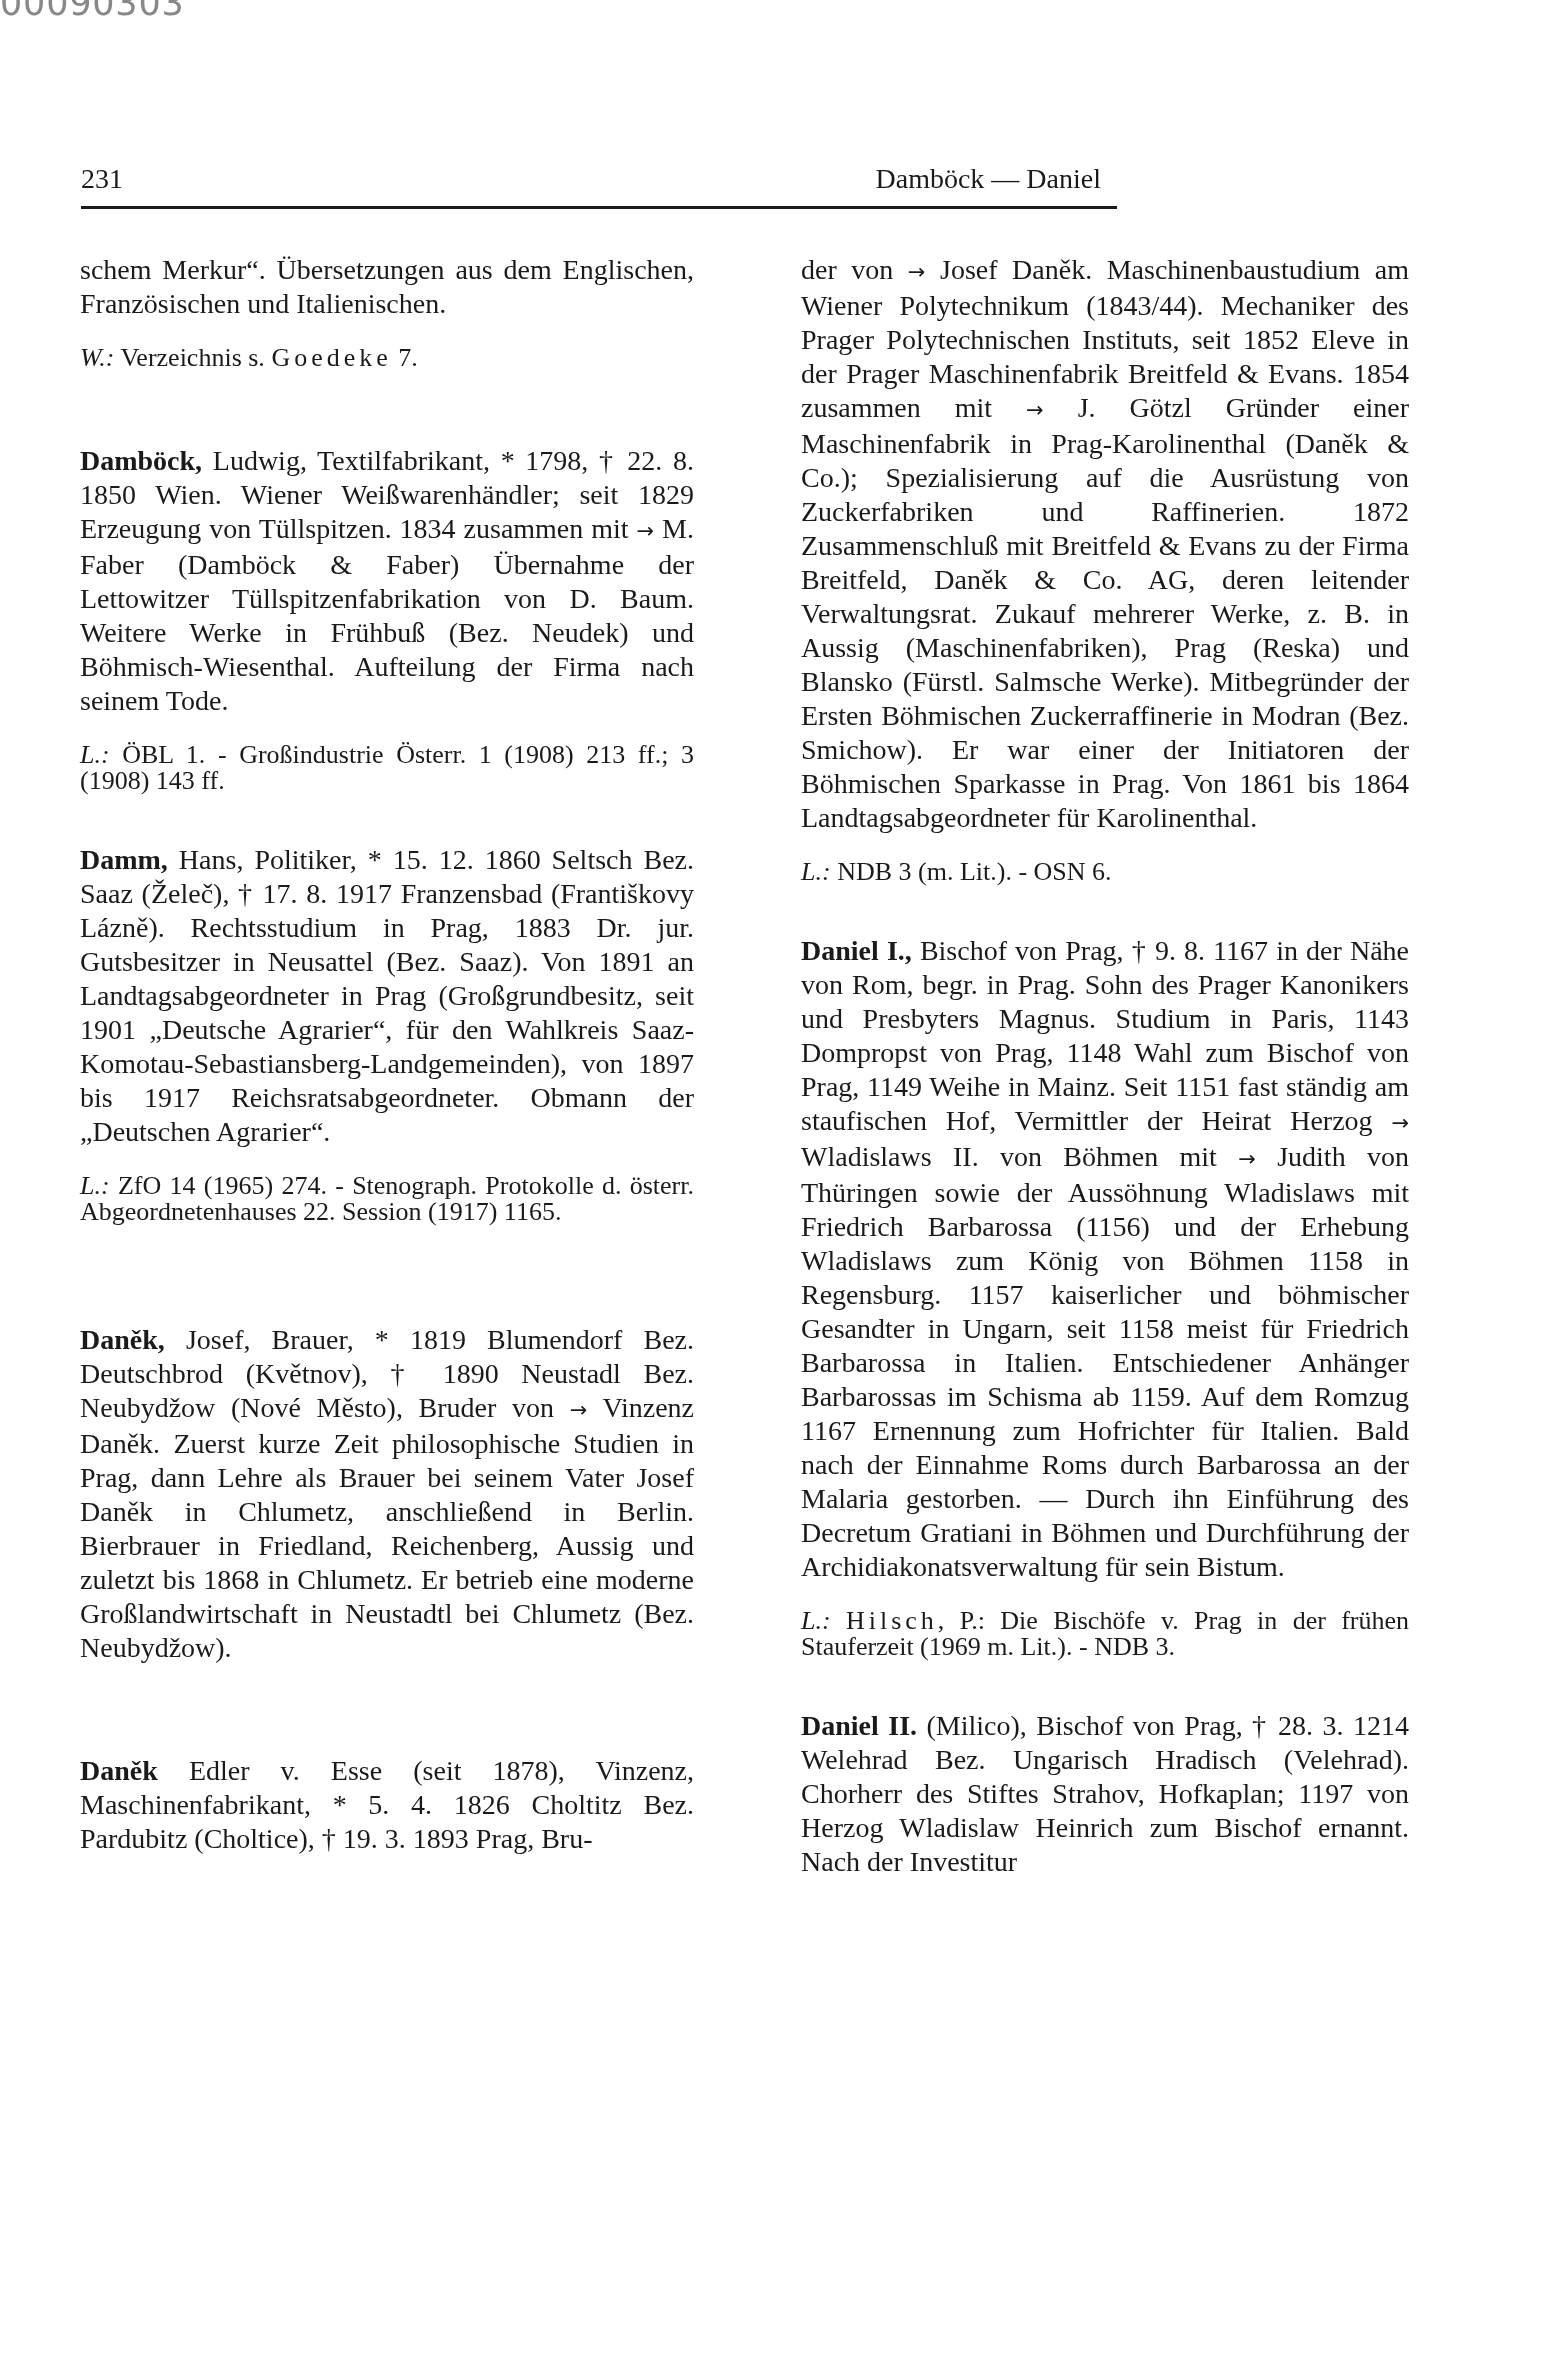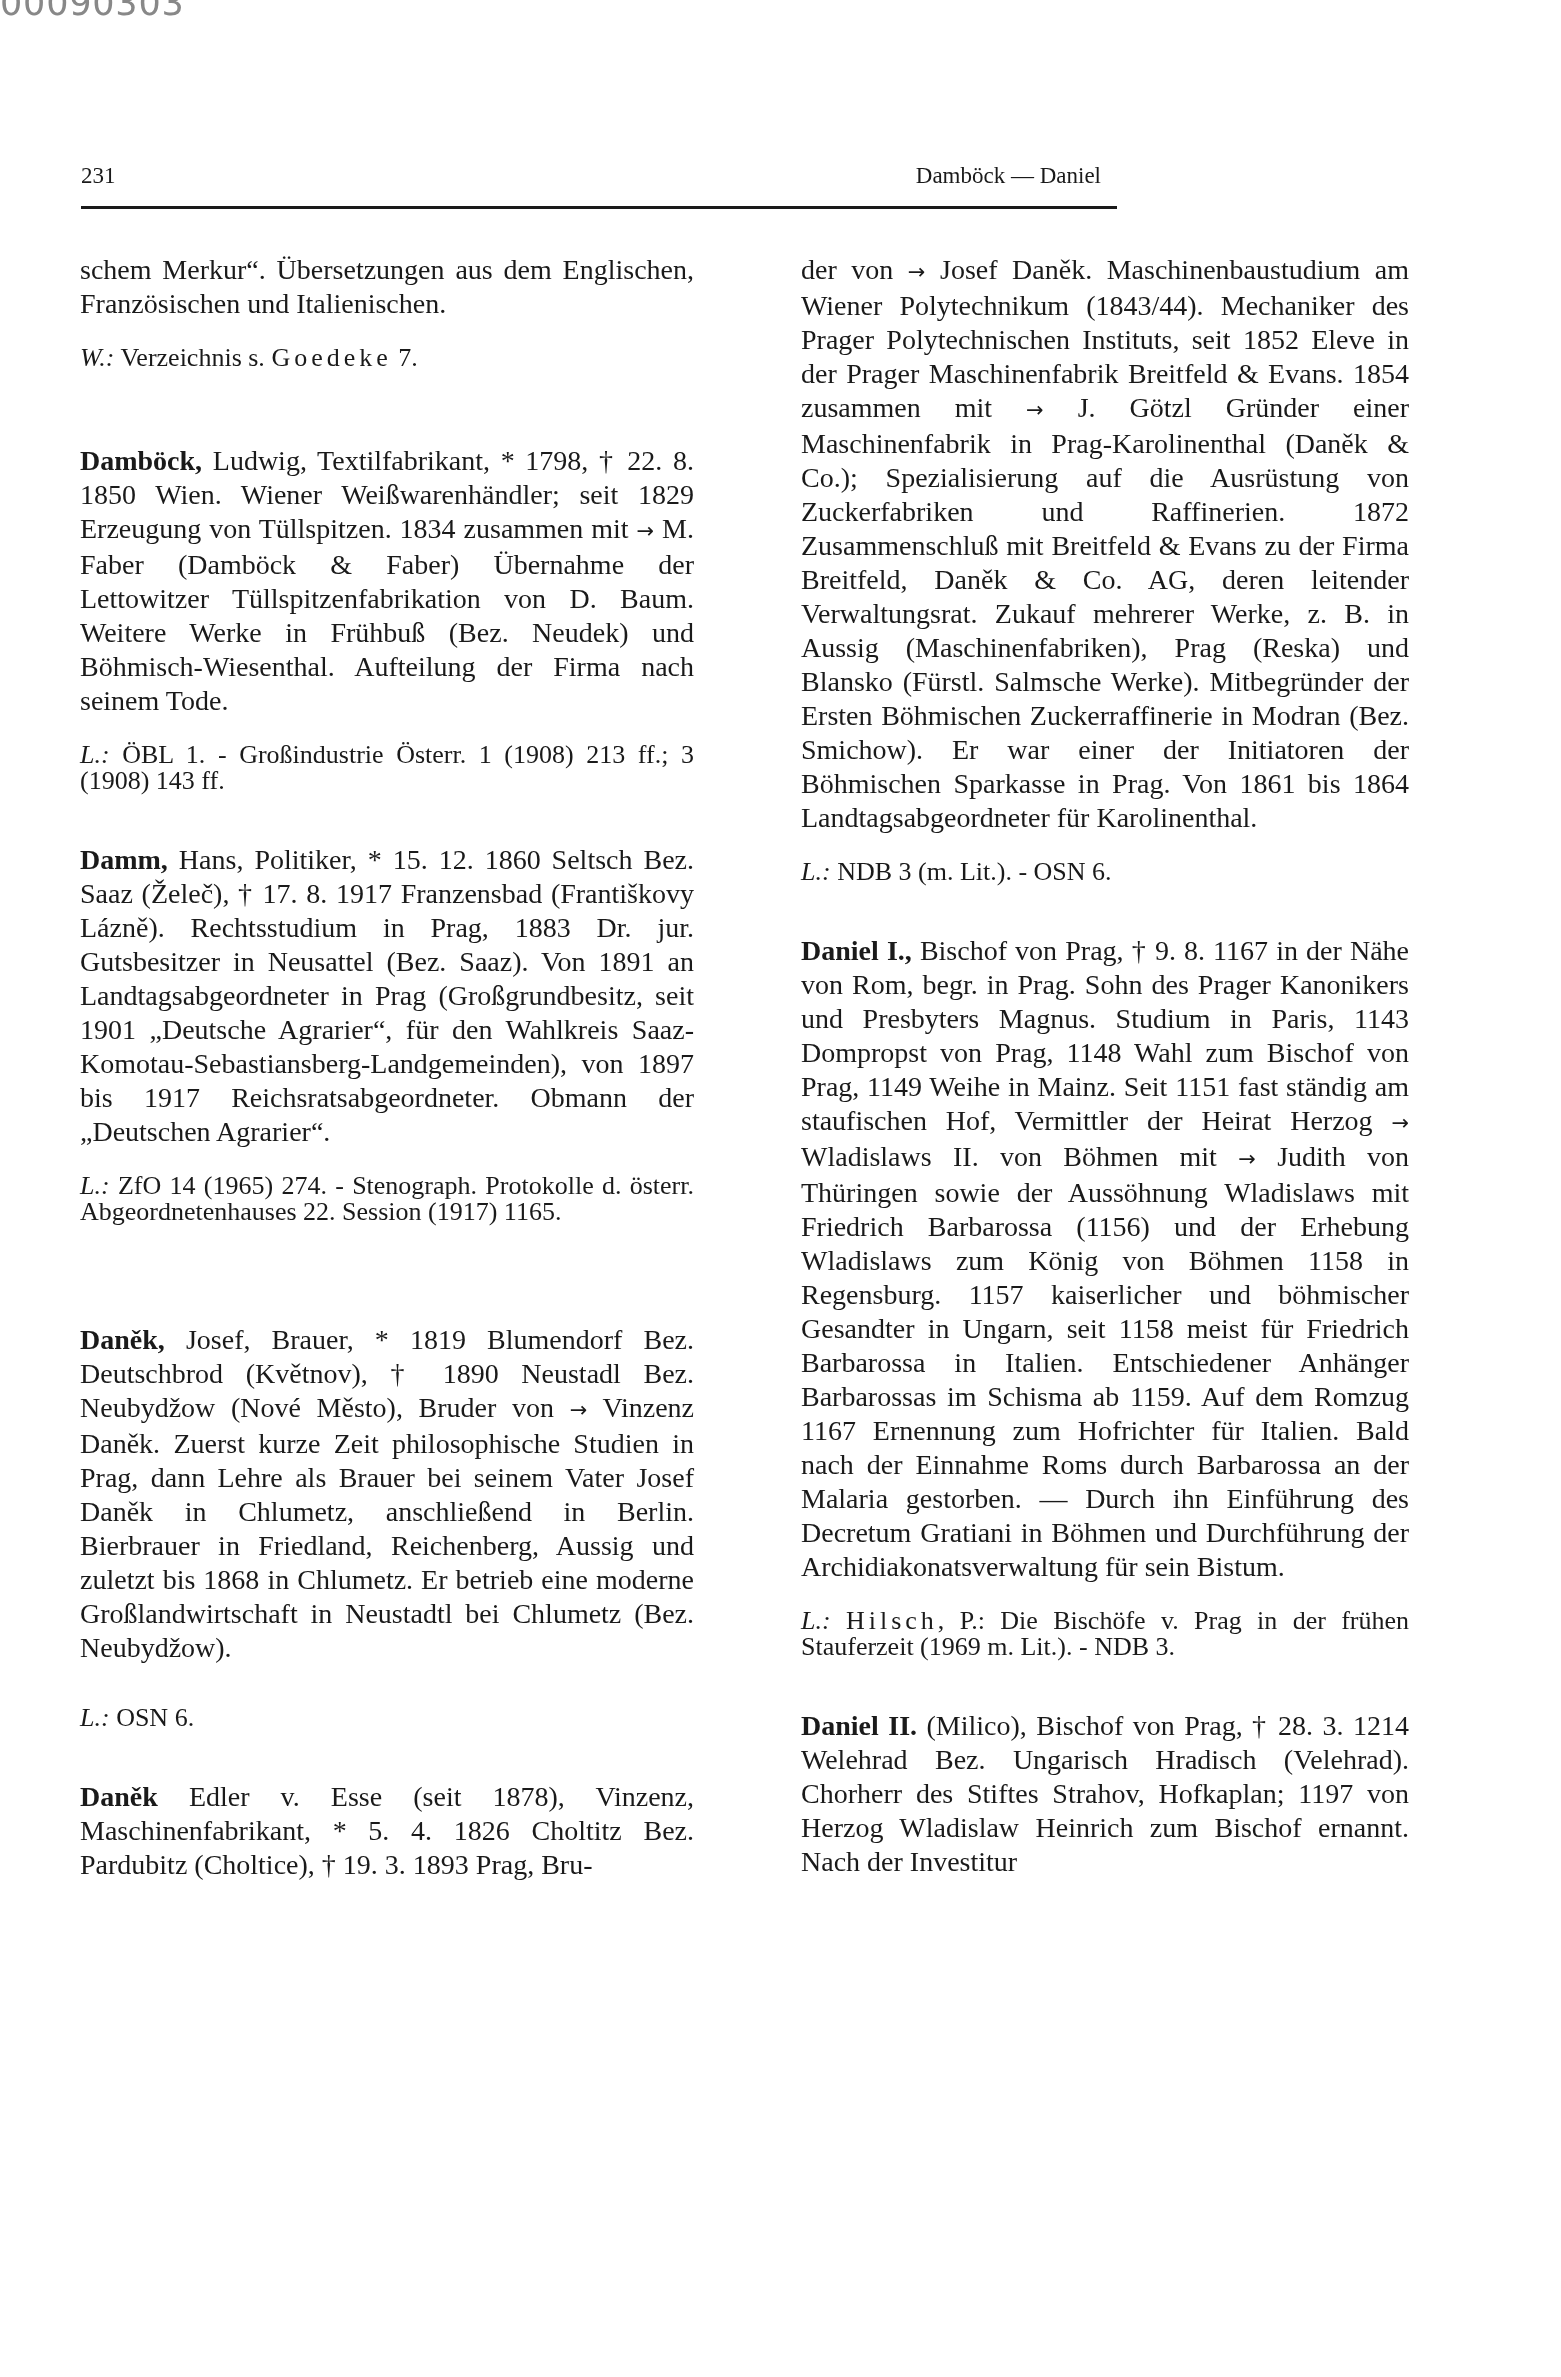--- a/index.html
+++ b/index.html
@@ -8,21 +8,21 @@
     font-family: "DejaVu Serif", "Liberation Serif", serif;
     color: #1a1a1a;
   }
   .scan-id {
     position: absolute; left: 0; top: -17.5px;
     font-family: "DejaVu Sans", "Liberation Sans", sans-serif;
     font-size: 35px; color: #888888; letter-spacing: 0.8px;
   }
   .running-head {
     position: absolute; left: 81px; top: 163px; width: 1036px; height: 41px;
-    font-family: "Liberation Serif", serif; font-size: 23px;
+    font-family: "Liberation Serif", serif; font-size: 28px;
   }
   .page-number { position: absolute; left: 0; top: 0; }
   .head-title { position: absolute; right: 16px; top: 0; }
   .head-rule {
     position: absolute; left: 81px; top: 206px; width: 1036px; height: 3.2px;
     background: #1a1a1a;
   }
   .col { position: absolute; top: 253px; }
   .col-left { left: 80px; width: 614px; }
   .col-right { left: 801px; width: 608px; }
@@ -99,24 +99,20 @@
 
   <div class="gap-l"></div>
   <div>
     <p class="entry">
       <span class="lemma">Daněk,</span>
       <span>Josef, Brauer, * 1819 Blumendorf Bez. Deutschbrod (Květnov), † 1890 Neustadl Bez. Neubydžow (Nové Město), Bruder von</span>
       <span class="arrow">→</span>
       <span>Vinzenz Daněk. Zuerst kurze Zeit philosophische Studien in Prag, dann Lehre als Brauer bei seinem Vater Josef Daněk in Chlumetz, anschließend in Berlin. Bierbrauer in Friedland, Reichenberg, Aussig und zuletzt bis 1868 in Chlumetz. Er betrieb eine moderne Großlandwirtschaft in Neustadtl bei Chlumetz (Bez. Neubydžow).</span>
     </p>
     <div class="gap-m"></div>
-    <p class="ref">
-      <span class="tag">L.:</span>
-      <span>OSN 6.</span>
-    </p>
   </div>
 
   <div class="gap-l"></div>
   <div>
     <p class="entry">
       <span class="lemma">Daněk</span>
       <span>Edler v. Esse (seit 1878), Vinzenz, Maschinenfabrikant, * 5. 4. 1826 Choltitz Bez. Pardubitz (Choltice), † 19. 3. 1893 Prag, Bru-</span>
     </p>
   </div>
 </div>

